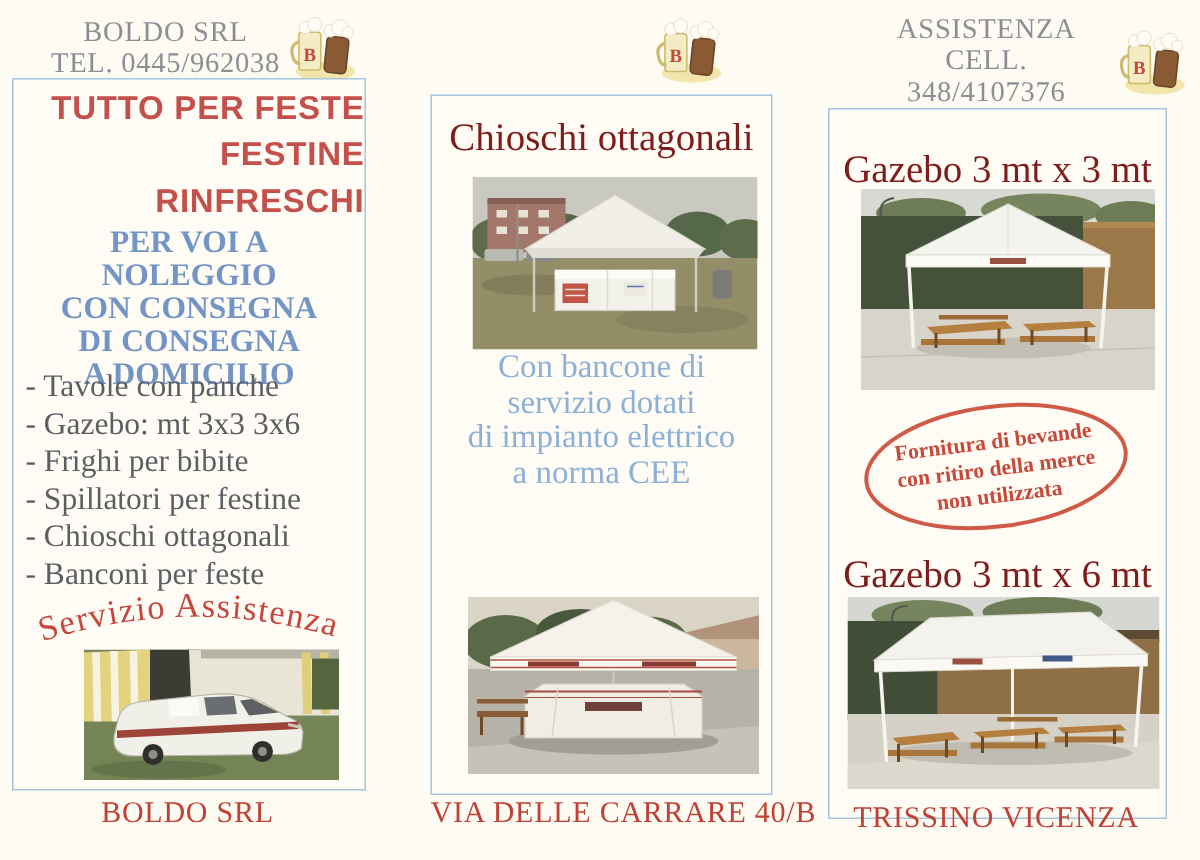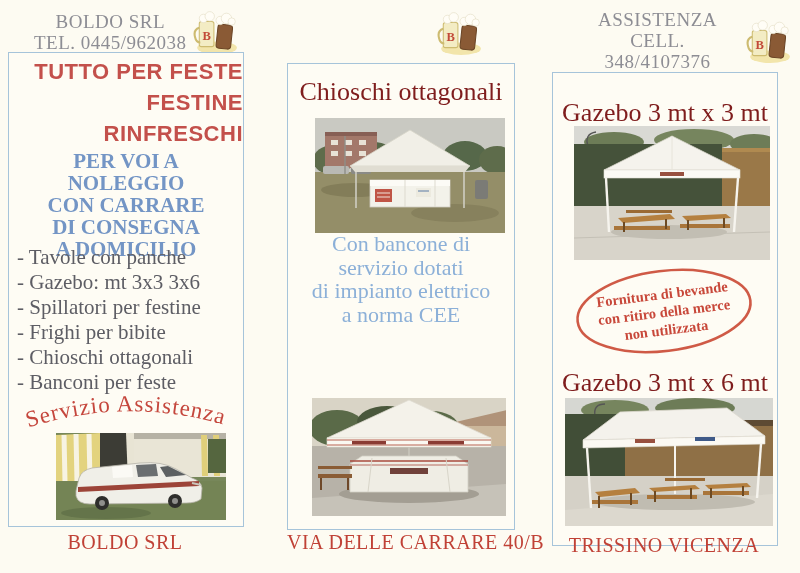--- a/index.html
+++ b/index.html
@@ -93,29 +93,29 @@
 
   <div class="panel p-left">
     <div class="abs headline" style="top:3px;">
       <div>TUTTO PER FESTE</div>
       <div>FESTINE</div>
       <div>RINFRESCHI</div>
     </div>
     <div class="abs subhead" style="top:97px;">
       <div>PER VOI A</div>
       <div>NOLEGGIO</div>
-      <div>CON CARRARE</div>
+      <div>CON CONSEGNA</div>
       <div>DI CONSEGNA</div>
       <div>A DOMICILIO</div>
     </div>
     <div class="abs rentlist" style="top:192px;">
       <div>- Tavole con panche</div>
       <div>- Gazebo: mt 3x3 3x6</div>
+      <div>- Frighi per bibite</div>
       <div>- Spillatori per festine</div>
-      <div>- Frighi per bibite</div>
       <div>- Chioschi ottagonali</div>
       <div>- Banconi per feste</div>
     </div>
     <svg class="abs" style="top:342px;left:9px;" width="216" height="38" viewBox="0 0 216 38">
       <defs>
           <path id="arcp" d="M6,34 Q108,0 210,31" fill="none"></path>
         </defs>
       <text font-size="23" fill="#c5473d" font-family="Liberation Serif, serif" letter-spacing="1">
         <textPath href="#arcp" startOffset="50%" text-anchor="middle">Servizio Assistenza</textPath>
       </text>

